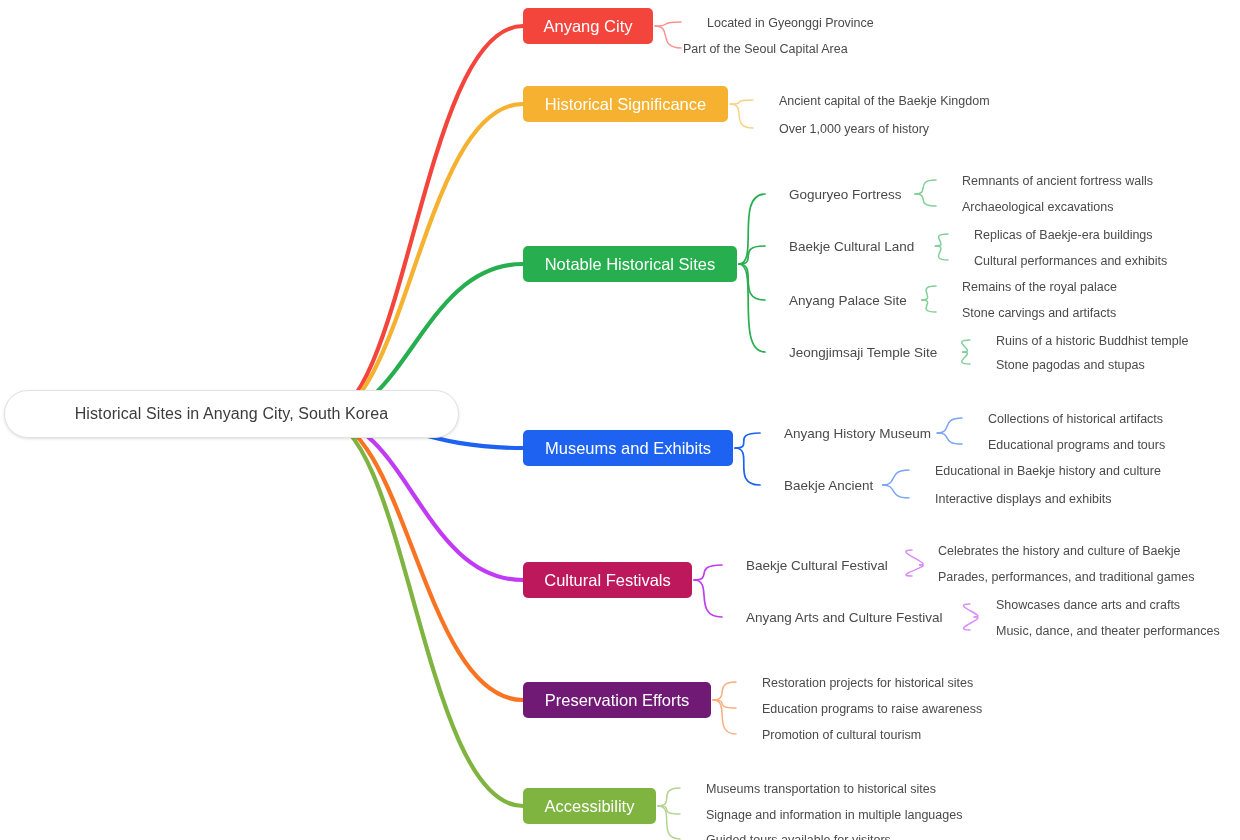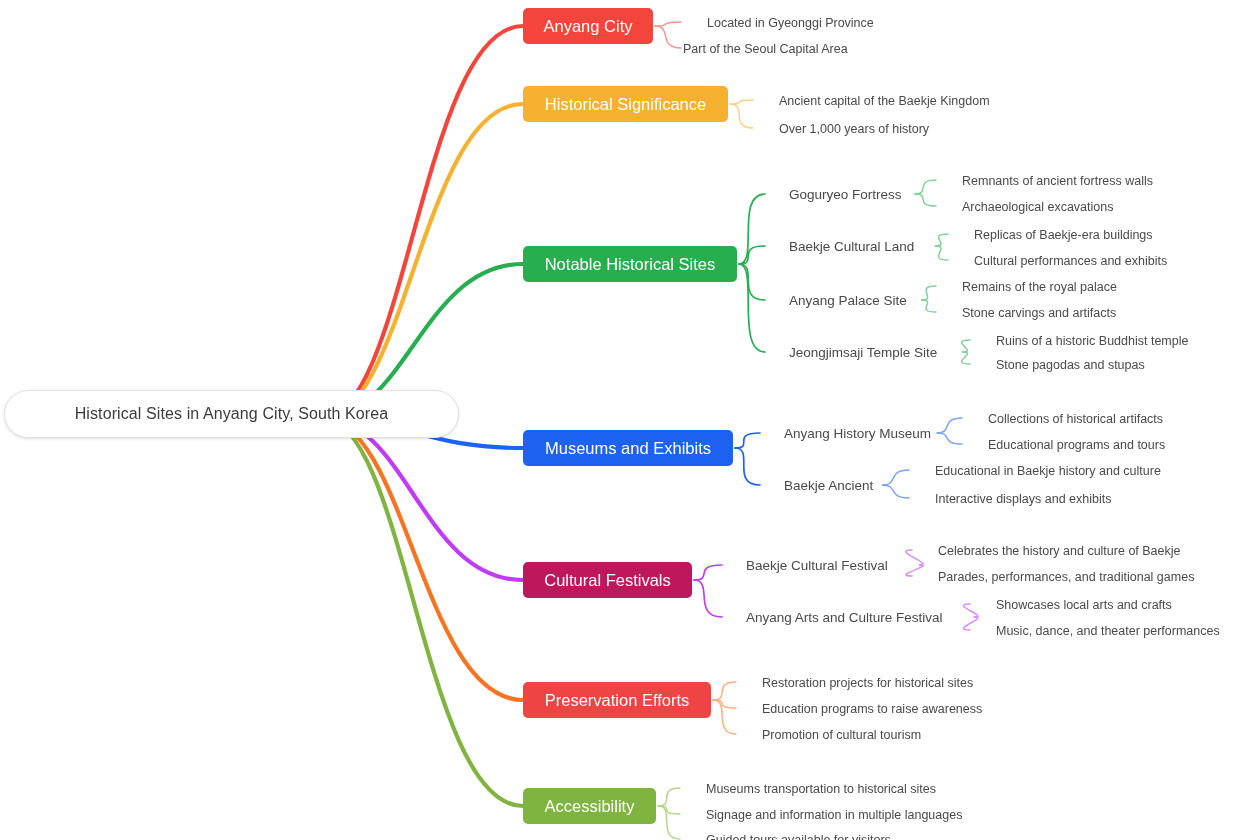--- a/index.html
+++ b/index.html
@@ -174,26 +174,26 @@
       <div class="node l3" style="left: 938px; top: 542px;">
         <span>Celebrates the history and culture of Baekje</span>
       </div>
       <div class="node l3" style="left: 938px; top: 568px;">
         <span>Parades, performances, and traditional games</span>
       </div>
       <div class="node l2" style="left: 746px; top: 608px;">
         <span>Anyang Arts and Culture Festival</span>
       </div>
       <div class="node l3" style="left: 996px; top: 596px;">
-        <span>Showcases local arts and crafts</span>
+        <span>Showcases dance arts and crafts</span>
       </div>
       <div class="node l3" style="left: 996px; top: 622px;">
         <span>Music, dance, and theater performances</span>
       </div>
-      <div class="node l1" style="left: 523px; top: 682px; width: 188px; background: #ef4444;">
+      <div class="node l1" style="left: 523px; top: 682px; width: 188px; background: #701a75;">
         <span>Preservation Efforts</span>
       </div>
       <div class="node l3" style="left: 762px; top: 674px;">
         <span>Restoration projects for historical sites</span>
       </div>
       <div class="node l3" style="left: 762px; top: 700px;">
         <span>Education programs to raise awareness</span>
       </div>
       <div class="node l3" style="left: 762px; top: 726px;">
         <span>Promotion of cultural tourism</span>

